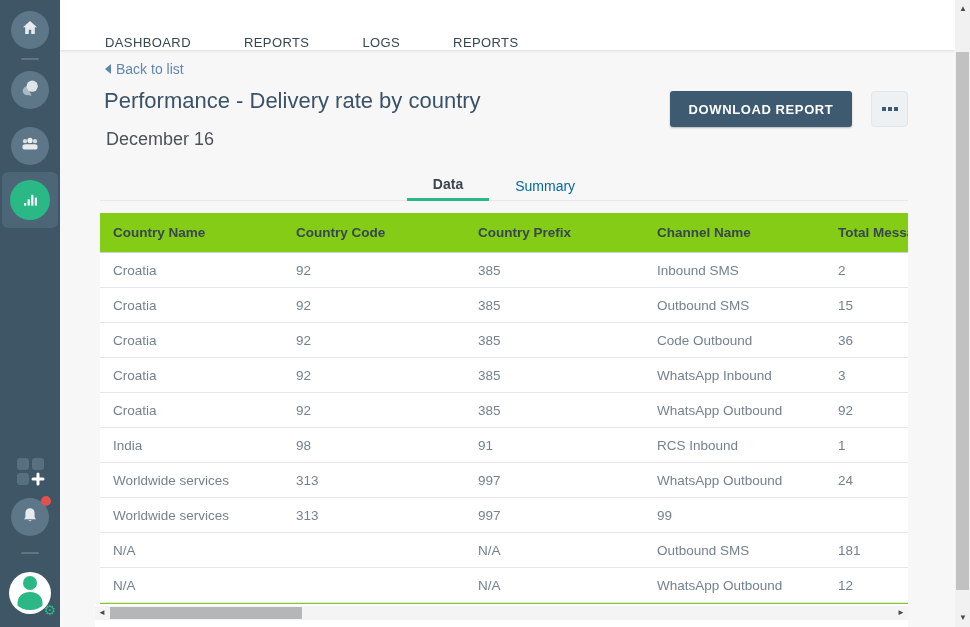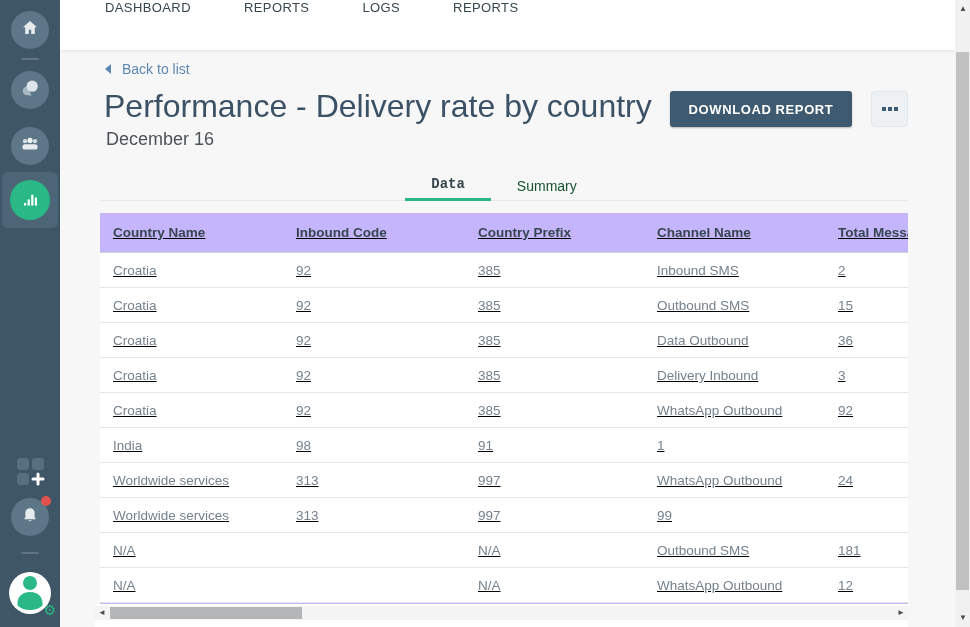--- a/index.html
+++ b/index.html
@@ -23,47 +23,47 @@
   .bell-wrap { position:relative; }
   .red-dot { position:absolute; top:-2px; right:-2px; width:10px; height:10px; border-radius:50%;
     background:var(--notification,#e0524e); }
   .avatar { position:absolute; left:9px; top:572px; width:42px; height:42px; border-radius:50%;
     background:#fff; display:flex; align-items:flex-end; justify-content:center; overflow:visible; cursor:pointer; }
   .avatar svg { border-radius:50%; }
   .gear { position:absolute; right:-5px; bottom:-3px; font-size:14px; color:var(--accent,#2ab886); line-height:1; }
 
   
   .topnav { position:absolute; left:60px; top:0; width:895px; height:50px; background:#fff;
-    box-shadow:0 1px 3px rgba(0,0,0,.10); display:flex; align-items:flex-start; padding-left:45px; gap:53px; z-index:3; }
+    box-shadow:0 1px 3px rgba(0,0,0,.10); display:flex; align-items:flex-end; padding-left:45px; gap:53px; z-index:3; }
   .topnav a { font-size:13px; color:var(--nav-text,#37474f); letter-spacing:.4px; text-decoration:none; cursor:pointer; }
 
   
-  .back-link { position:absolute; left:105px; top:61px; font-size:14px; color:var(--link,#5e87b0); cursor:pointer; display:flex; align-items:center; gap:11px; }
+  .back-link { position:absolute; left:105px; top:61px; font-size:14px; color:var(--link,#5e87b0); cursor:pointer; display:flex; align-items:center; gap:5px; }
   .back-arrow { width:0; height:0; border-top:5px solid transparent; border-bottom:5px solid transparent;
     border-right:6px solid var(--link,#5e87b0); display:inline-block; }
-  .page-title { position:absolute; left:104px; top:88px; font-size:32px; font-weight:400; color:var(--heading,#3b5266);text-align:center; }
+  .page-title { position:absolute; left:104px; top:88px; font-size:22px; font-weight:400; color:var(--heading,#3b5266);text-align:center; }
   .page-date { position:absolute; left:106px; top:129px; font-size:18px; color:#4b5258; }
   .download-btn { position:absolute; left:670px; top:91px; width:182px; height:36px;
     background:var(--primary,#3d5a70); color:#fff; border:none; border-radius:3px;
     font-family:inherit; font-size:13px; font-weight:bold; letter-spacing:.6px; cursor:pointer;
     box-shadow:0 1px 2px rgba(0,0,0,.25); }
   .more-btn { position:absolute; left:871px; top:91px; width:37px; height:36px;
     background:#eef1f3; border:1px solid #e1e6ea; border-radius:4px; cursor:pointer;
     display:flex; align-items:center; justify-content:center; gap:2px; }
   .more-btn i { width:4px; height:4px; background:var(--primary,#3d5a70); display:inline-block; }
 
   
   .tabbar { position:absolute; left:100px; top:170px; width:808px; height:31px;
     border-bottom:1px solid #e7e7e7; display:flex; justify-content:center; }
-  .tab { height:31px; padding:0 26px; font-size:14px; color:#14532d; display:flex; align-items:center; cursor:pointer; }
-  .tab.active { color:var(--nav-text,#37474f); font-weight:bold; border-bottom:3px solid var(--accent,#2ab886);font-family:Liberation Mono, monospace; }
+  .tab { height:31px; padding:0 26px; font-size:14px; color:#0369a1; display:flex; align-items:center; cursor:pointer; }
+  .tab.active { color:var(--nav-text,#37474f); font-weight:bold; border-bottom:3px solid var(--accent,#2ab886); }
 
   
   .table-sheet { position:absolute; left:95px; top:604px; width:813px; height:23px; background:#fff; }
-  .table-clip { position:absolute; left:100px; top:213px; width:808px; height:391px; overflow:hidden; background:#c4b5fd;text-decoration:underline; }
+  .table-clip { position:absolute; left:100px; top:213px; width:808px; height:391px; overflow:hidden; background:#84cc16; }
   .ttable { width:1025px; }
   .trow, .thead-row { display:grid; grid-template-columns:183px 182px 179px 181px 300px; }
   .thead-row { height:40px; border-bottom:1px solid #ccd3d9; }
   .thead-row .tcell { line-height:40px; font-weight:bold; color:var(--nav-text,#37474f); }
   .trow { height:35px; border-bottom:1px solid #e5e8eb; background:#fff; cursor:pointer; }
   .tcell { padding-left:13px; font-size:13.5px; line-height:35px; color:var(--row-text,#75828e); white-space:nowrap; overflow:hidden; }
 
   
   .hscroll { position:absolute; left:95px; top:606px; width:813px; height:14px; background:#f4f4f4; }
   .hscroll .thumb { position:absolute; left:15px; top:1px; width:192px; height:12px; background:#b4b6b8; cursor:grab; }
@@ -169,21 +169,21 @@
 <div class="tabbar">
   <div class="tab active">Data</div>
   <div class="tab">Summary</div>
 </div>
 
 <div class="table-sheet"></div>
 <div class="table-clip">
   <div class="ttable">
     <div class="thead-row">
         <div class="tcell">Country Name</div>
-        <div class="tcell">Inbound Code</div>
+        <div class="tcell">Country Code</div>
         <div class="tcell">Country Prefix</div>
         <div class="tcell">Channel Name</div>
         <div class="tcell">Total Messages</div>
       </div>
     <div>
         <div class="trow">
           <div class="tcell">Croatia</div>
           <div class="tcell">92</div>
           <div class="tcell">385</div>
           <div class="tcell">Inbound SMS</div>
@@ -193,41 +193,42 @@
           <div class="tcell">Croatia</div>
           <div class="tcell">92</div>
           <div class="tcell">385</div>
           <div class="tcell">Outbound SMS</div>
           <div class="tcell">15</div>
         </div>
         <div class="trow">
           <div class="tcell">Croatia</div>
           <div class="tcell">92</div>
           <div class="tcell">385</div>
-          <div class="tcell">Data Outbound</div>
+          <div class="tcell">Code Outbound</div>
           <div class="tcell">36</div>
         </div>
         <div class="trow">
           <div class="tcell">Croatia</div>
           <div class="tcell">92</div>
           <div class="tcell">385</div>
-          <div class="tcell">Delivery Inbound</div>
+          <div class="tcell">WhatsApp Inbound</div>
           <div class="tcell">3</div>
         </div>
         <div class="trow">
           <div class="tcell">Croatia</div>
           <div class="tcell">92</div>
           <div class="tcell">385</div>
           <div class="tcell">WhatsApp Outbound</div>
           <div class="tcell">92</div>
         </div>
         <div class="trow">
           <div class="tcell">India</div>
           <div class="tcell">98</div>
           <div class="tcell">91</div>
+          <div class="tcell">RCS Inbound</div>
           <div class="tcell">1</div>
         </div>
         <div class="trow">
           <div class="tcell">Worldwide services</div>
           <div class="tcell">313</div>
           <div class="tcell">997</div>
           <div class="tcell">WhatsApp Outbound</div>
           <div class="tcell">24</div>
         </div>
         <div class="trow">

